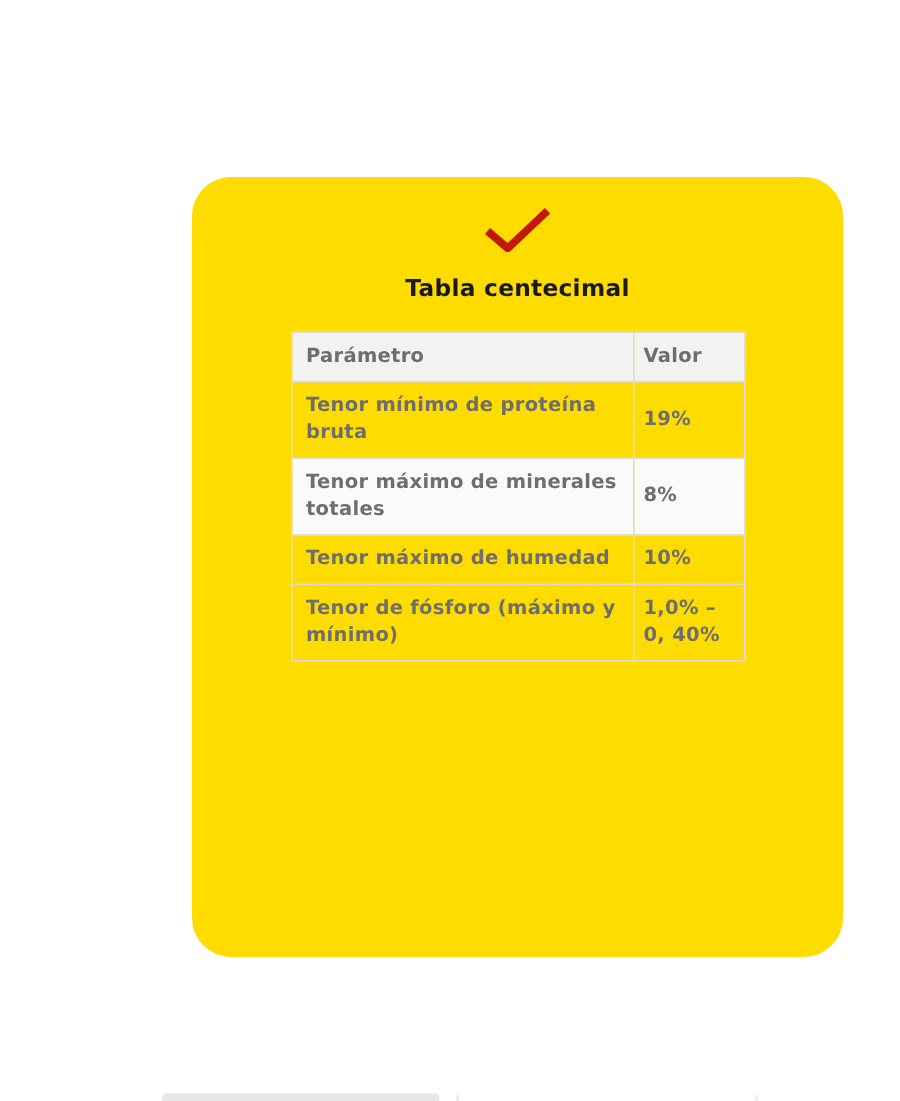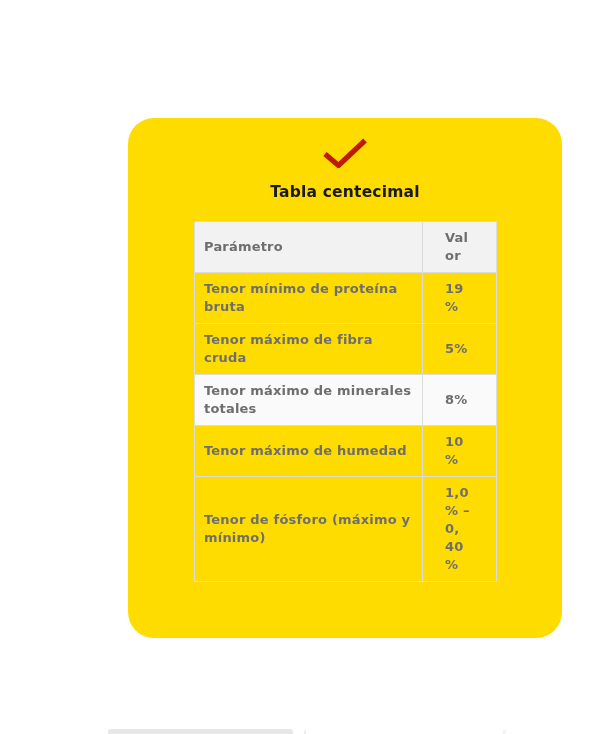--- a/index.html
+++ b/index.html
@@ -59,21 +59,21 @@
   col.c-valor{width:74px;}
   th,td{
     border:1px solid var(--border-color);
     padding:7px 9px;
     line-height:18px;
     vertical-align:middle;
     text-align:left;
     font-weight:700;
     word-wrap:break-word;
   }
-  td:last-child, th:last-child{padding:7px 22px;}
+  td:last-child, th:last-child{padding:7px 6px;}
   thead th{
     background:var(--header-bg);
     color:var(--header-text);
   }
   tr.hl td{background:var(--highlight-row-bg);}
   tr.alt td{background:var(--alt-row-bg);}
   .partial-edge{
     position:absolute;
     background:var(--partial-edge-color);
   }
@@ -103,24 +103,20 @@
         <tr>
           <th>Parámetro</th>
           <th>Valor</th>
         </tr>
       </thead>
       <tbody>
           <tr class="hl">
             <td>Tenor mínimo de proteína bruta</td>
             <td>19%</td>
           </tr>
-          <tr class="hl">
-            <td>Tenor máximo de fibra cruda</td>
-            <td>5%</td>
-          </tr>
           <tr class="alt">
             <td>Tenor máximo de minerales totales</td>
             <td>8%</td>
           </tr>
           <tr class="hl">
             <td>Tenor máximo de humedad</td>
             <td>10%</td>
           </tr>
           <tr class="hl">
             <td>Tenor de fósforo (máximo y mínimo)</td>

